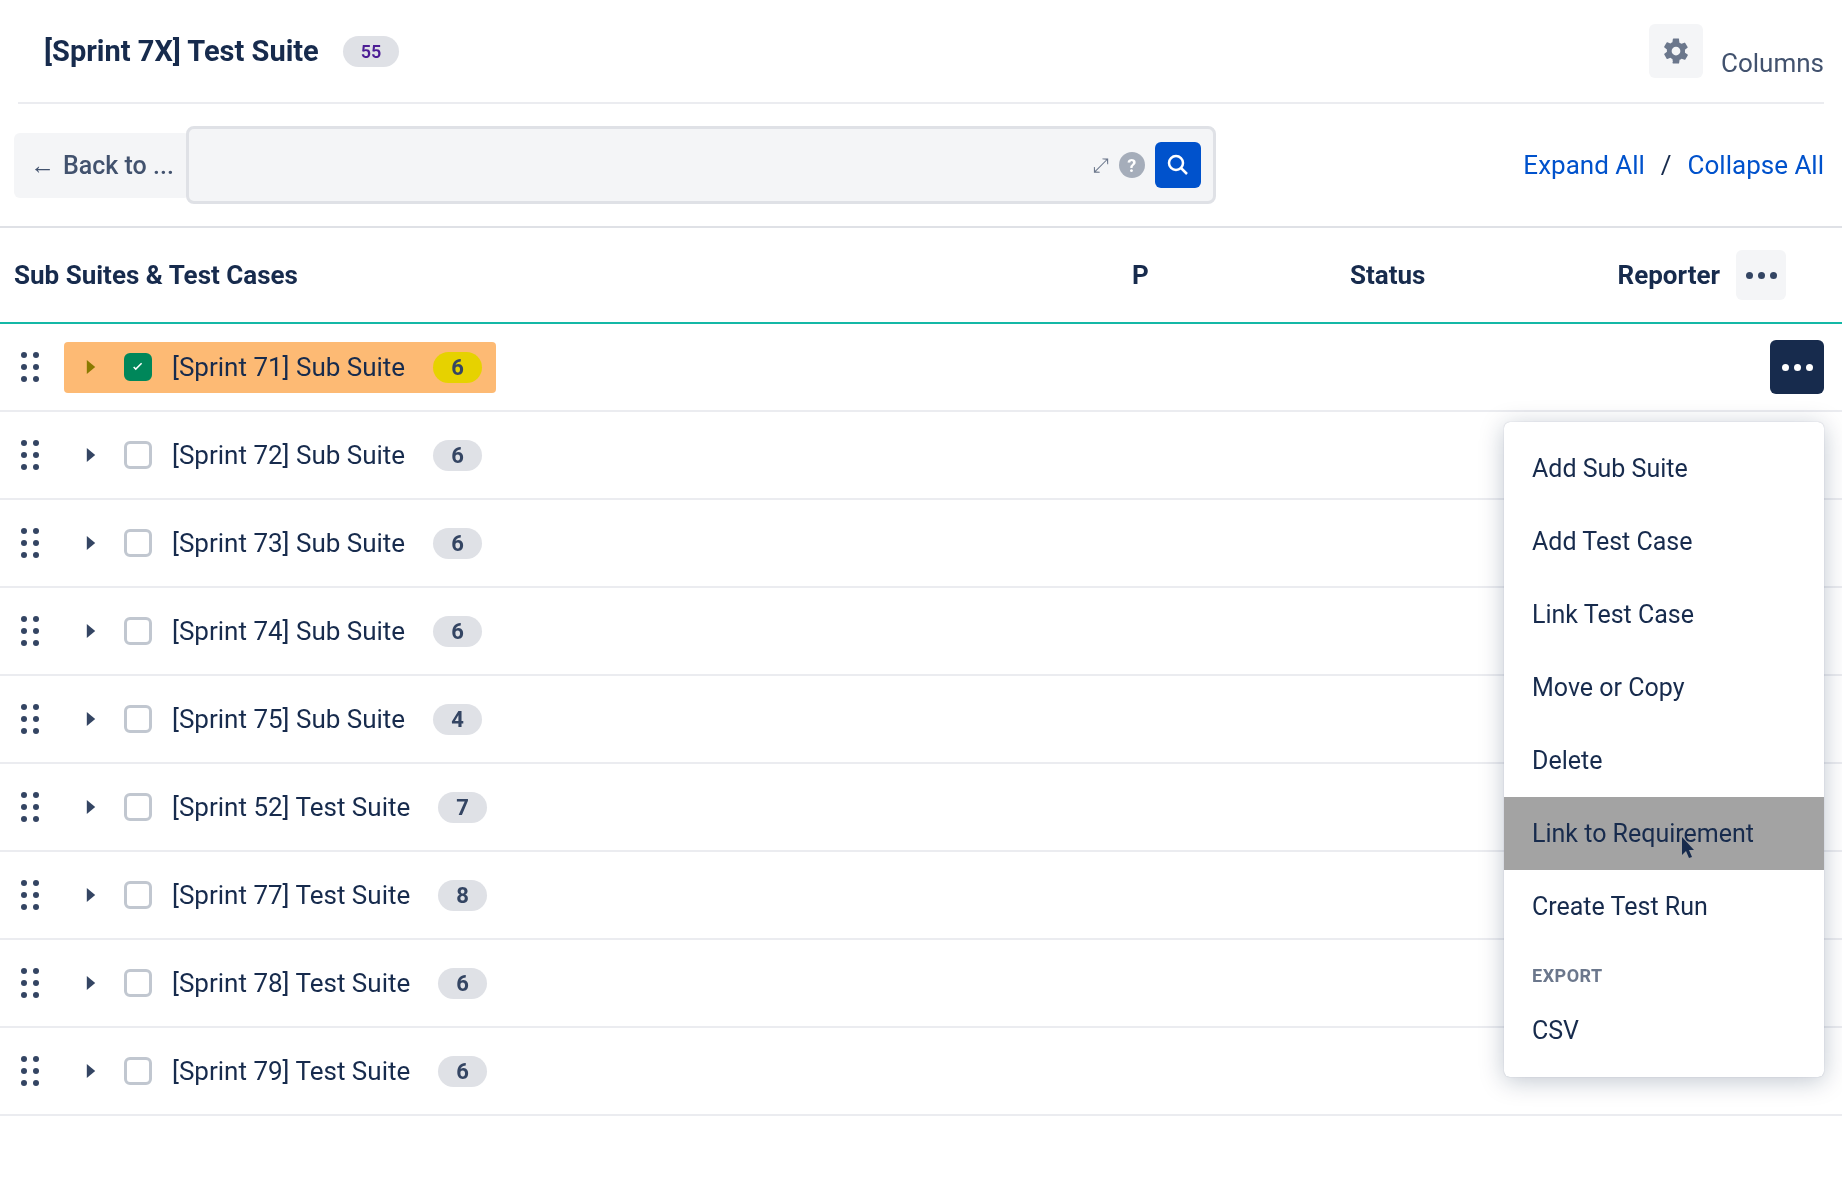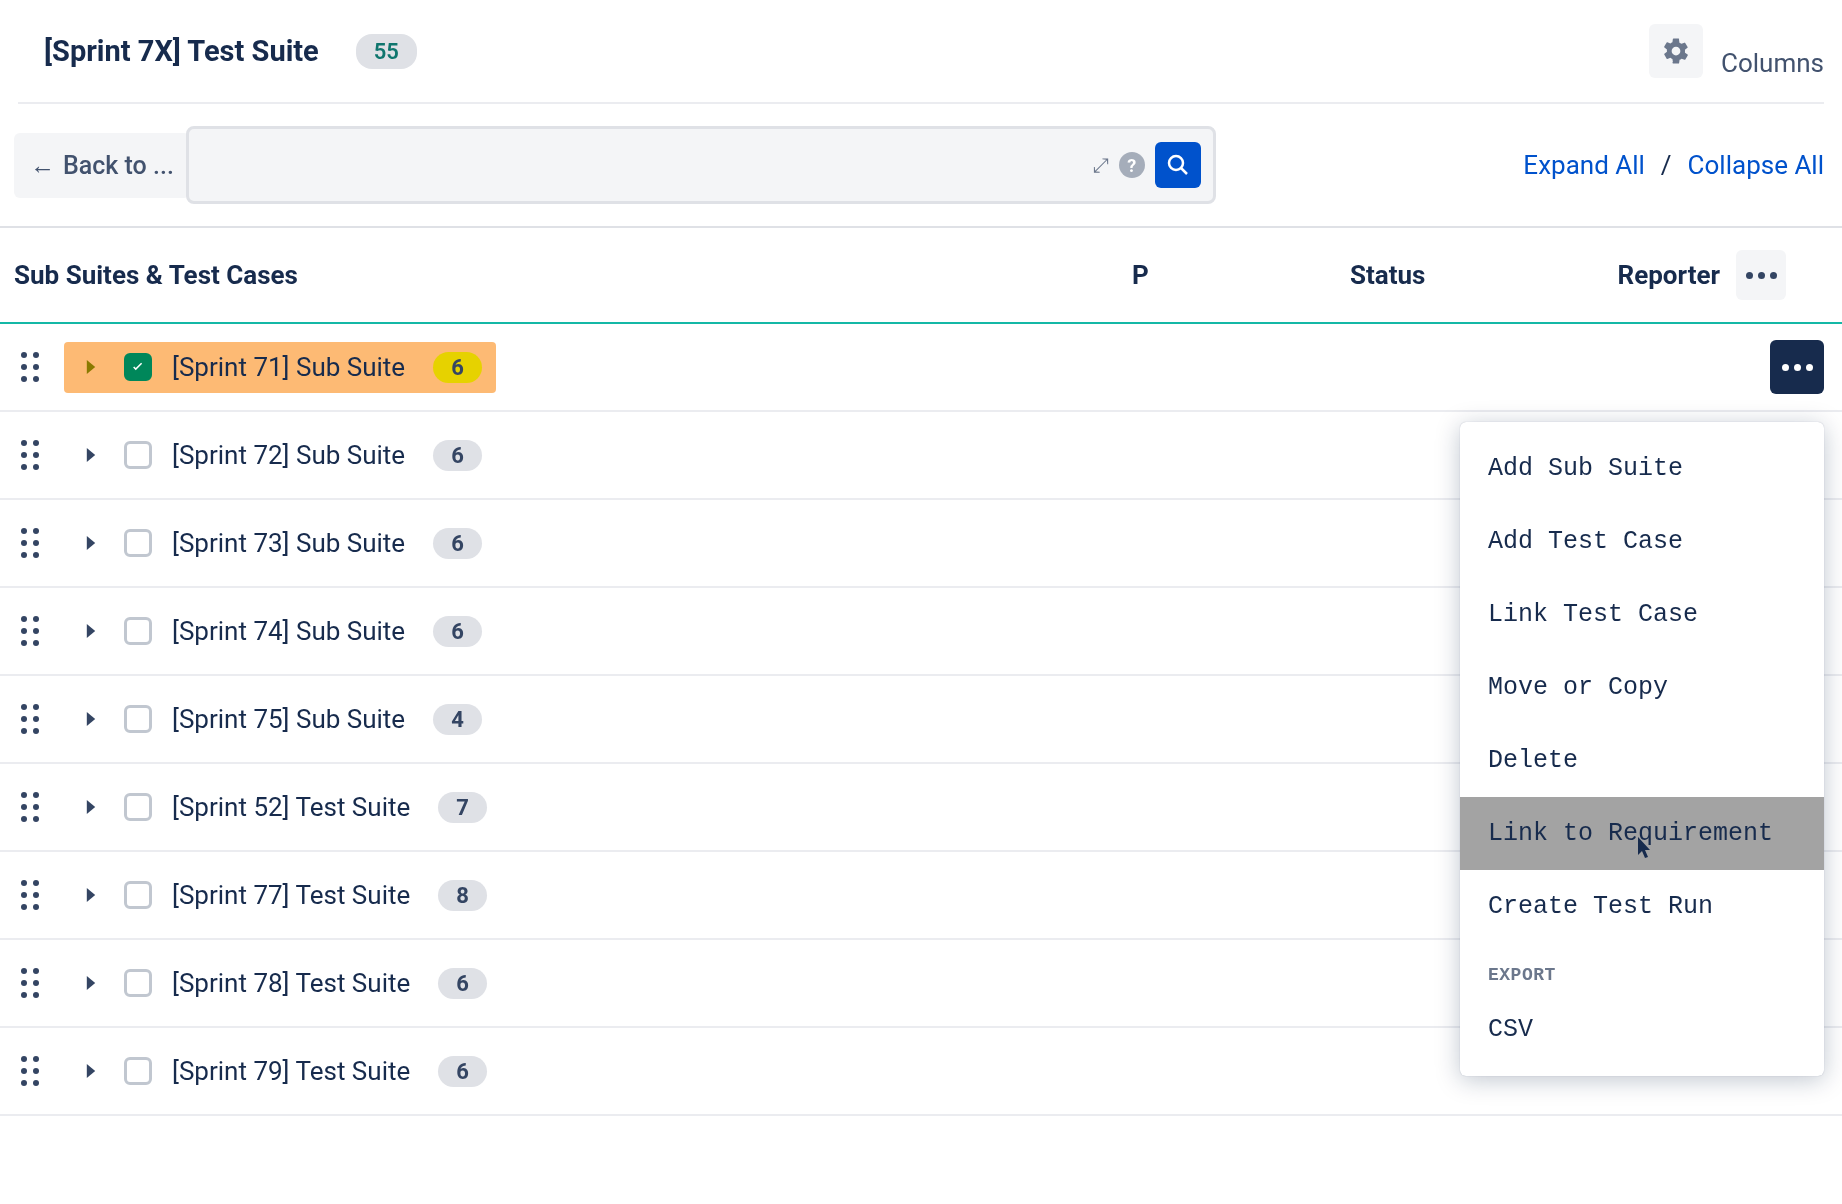--- a/index.html
+++ b/index.html
@@ -13,25 +13,25 @@
   position: relative;
 }
 
 
 .header {
   display: flex;
   align-items: center;
   justify-content: space-between;
   padding: 24px 18px 24px 44px;
 }
-.header-left { display: flex; align-items: center; gap: 37px; }
+.header-left { display: flex; align-items: center; gap: 24px; }
 .page-title { font-size: 29px; font-weight: 700; color: #172b4d; }
 .title-badge {
-  background: #dfe1e6; color: #0f766e;
-  border-radius: 16px; padding: 5px 18px; font-size: 22px; font-weight: 600;
+  background: #dfe1e6; color: #4c1d95;
+  border-radius: 16px; padding: 5px 18px; font-size: 18px; font-weight: 600;
 }
 .header-right { display: flex; align-items: flex-end; gap: 18px; }
 .gear-button {
   width: 54px; height: 54px; background: #f4f5f7; border-radius: 6px;
   display: flex; align-items: center; justify-content: center; cursor: pointer;
 }
 .gear-button svg { width: 30px; height: 30px; fill: #6b778c; }
 .columns-link { font-size: 26px; color: #42526e; cursor: pointer; }
 
 .divider { height: 2px; background: #ebecf0; margin: 0 18px; }
@@ -120,23 +120,23 @@
 
 .row-more {
   position:absolute; right: 18px; top: 50%; transform: translateY(-50%);
   width:54px; height:54px; background:#172b4d; border-radius:6px;
   display:flex; align-items:center; justify-content:center; cursor:pointer;
 }
 .row-more .dots span { background:#fff; }
 
 
 .dropdown {
-  position:absolute; right: 18px; top: 422px; width: 364px;
+  position:absolute; right: 18px; top: 422px; width: 320px;
   background:#fff; border-radius:6px; box-shadow: 0 4px 24px rgba(9,30,66,0.25), 0 0 1px rgba(9,30,66,0.3);
-  padding: 10px 0; z-index: 100; font-family: Liberation Mono, monospace;
+  padding: 10px 0; z-index: 100;
 }
 .dropdown-item {
   padding: 22px 28px; font-size:25px; color:#172b4d; cursor:pointer;
 }
 .dropdown-item.highlighted { background:#a3a3a3; position:relative; }
 .cursor-icon {
   position:absolute; left:170px; top:38px; pointer-events:none;
 }
 .dropdown-section {
   padding: 22px 28px 8px 28px; font-size:18px; font-weight:700; color:#6b778c; letter-spacing:0.5px;

